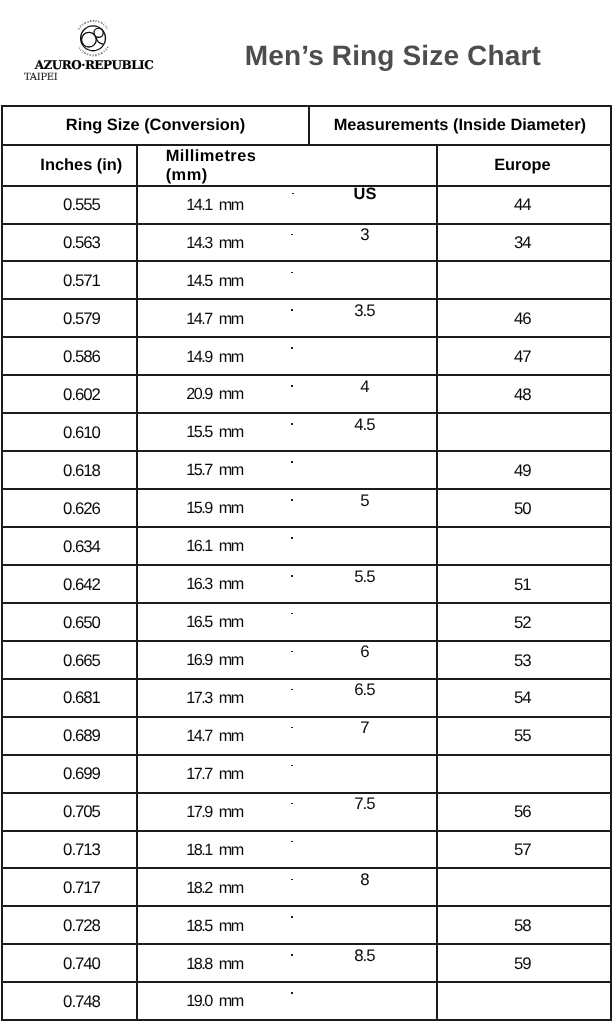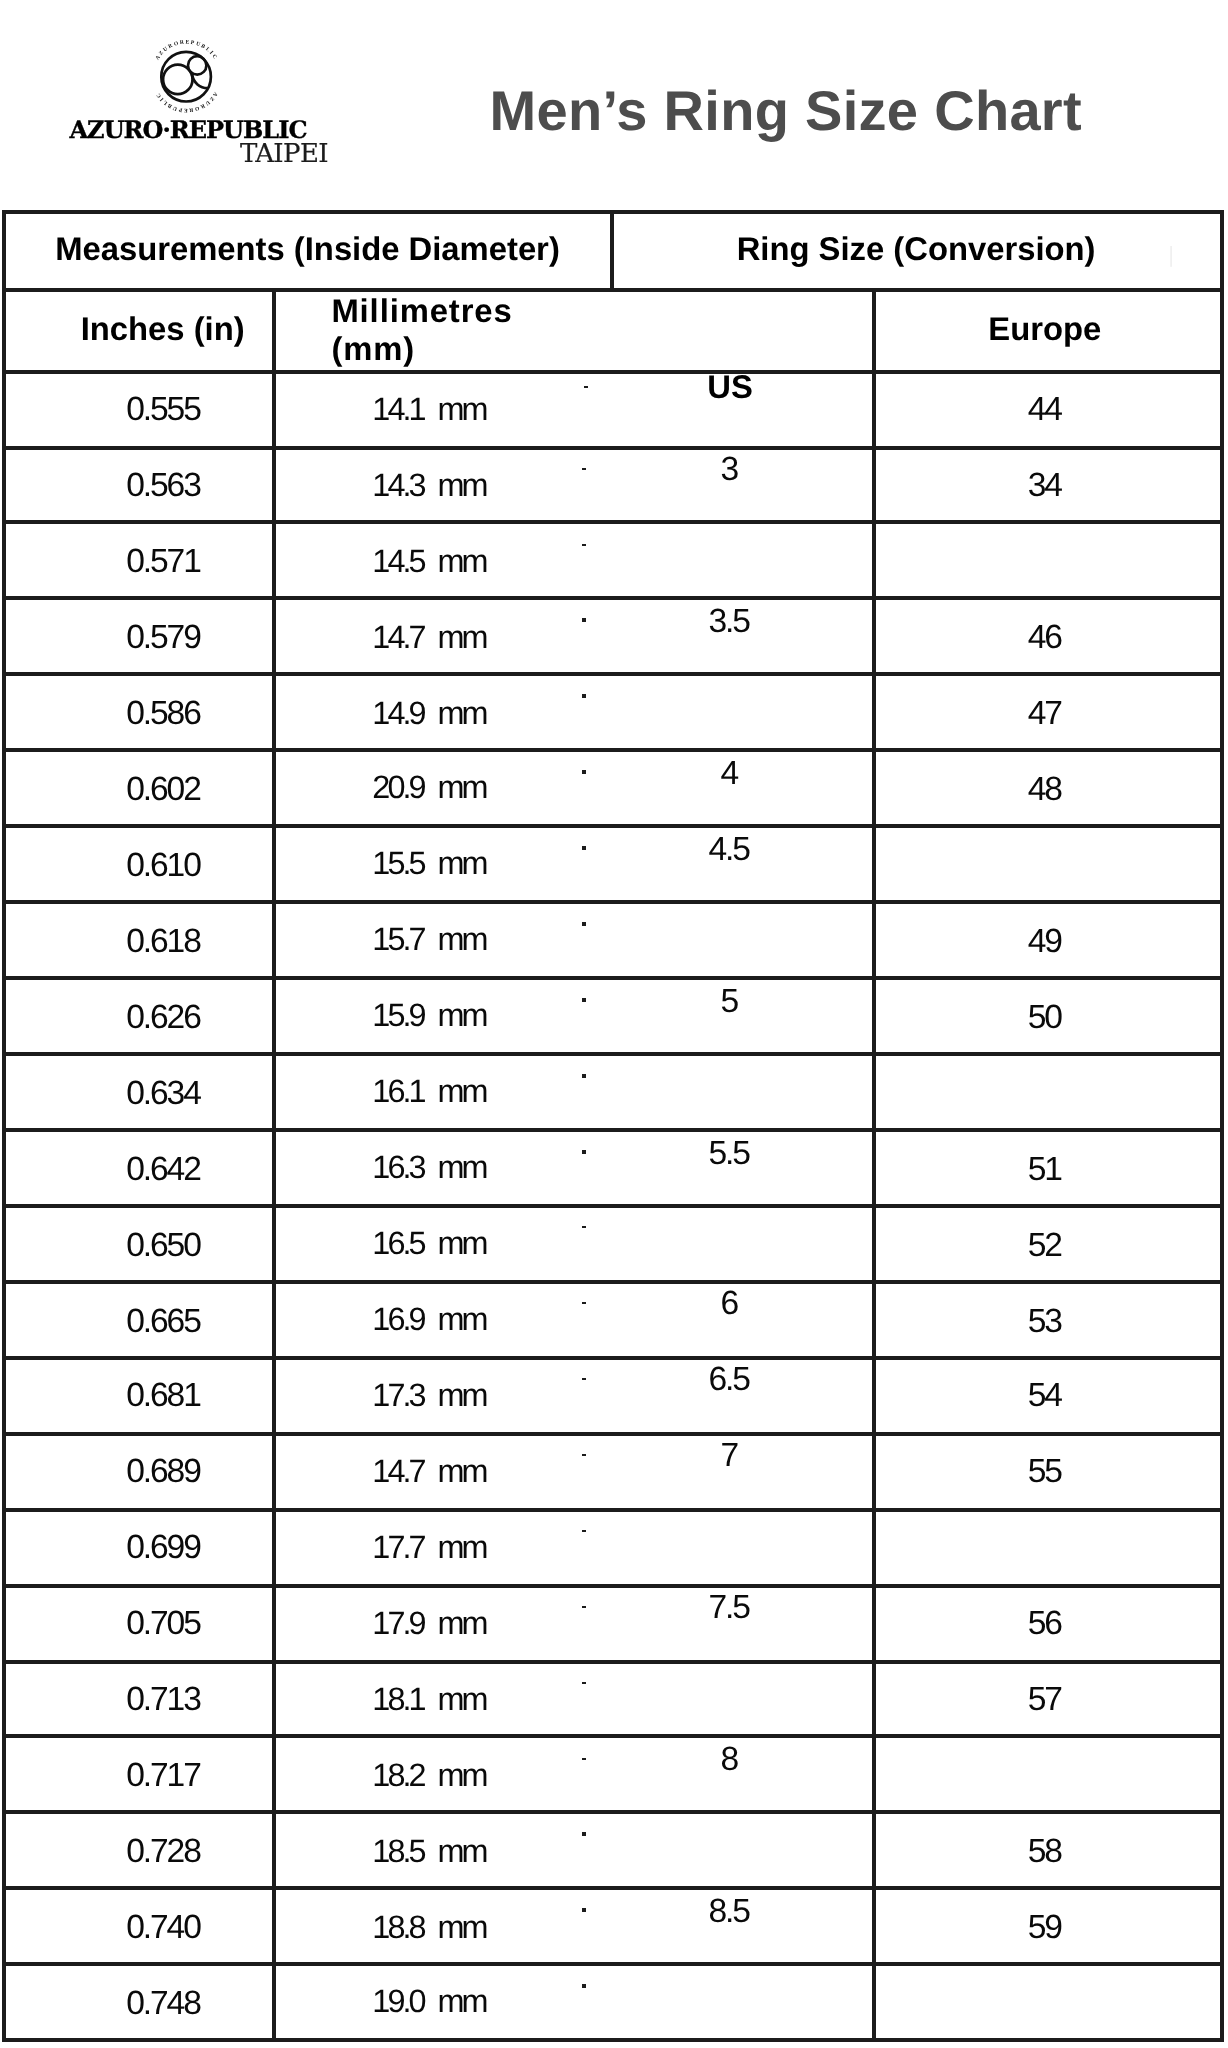--- a/index.html
+++ b/index.html
@@ -21,24 +21,24 @@
   .emblem-ring-text { font-family:"Liberation Serif", serif; font-size:2.75px; font-weight:bold; fill:#111; letter-spacing:0.78px; text-rendering:geometricPrecision; paint-order:stroke; }
   .brand {
     position:absolute; left:0; top:47.5px; width:140px; height:14px; line-height:14px;
     text-align:center;
     font-family:"DejaVu Serif", serif;
     font-weight:bold;
     font-size:12px; letter-spacing:-0.5px; color:#000000; white-space:nowrap; -webkit-text-stroke:0.18px #000;
   }
   .location {
     position:absolute; left:0; top:63px; width:140px; height:10px; line-height:10px;
-    text-align:right;
+    text-align:left;
     font-family:"DejaVu Serif", serif;
     font-weight:normal;
-    font-size:13px; letter-spacing:-0.3px; color:#1c1c1c; -webkit-text-stroke:0.1px #1c1c1c;
+    font-size:10px; letter-spacing:-0.3px; color:#1c1c1c; -webkit-text-stroke:0.1px #1c1c1c;
   }
   .title {
     position:absolute; left:244.8px; top:38.5px; height:34px; line-height:34px;
     font-family:"Liberation Sans", sans-serif;
     font-weight:bold; font-size:28px; letter-spacing:0.15px; color:#4d4d4d;
     text-align:left; white-space:nowrap;
   }
 
   
   .table {
@@ -111,22 +111,22 @@
       </div>
       <div class="brand">AZURO·REPUBLIC</div>
       <div class="location">TAIPEI</div>
     </div>
     <div class="title">Men’s Ring Size Chart</div>
   </div>
 
   <div class="faint-mark">|</div>
   <div class="table">
     <div class="trow grouprow">
+      <div class="gcell g2">Ring Size (Conversion)</div>
       <div class="gcell g1">Measurements (Inside Diameter)</div>
-      <div class="gcell g2">Ring Size (Conversion)</div>
     </div>
     <div class="trow headrow">
       <div class="cell c-in">Inches (in)</div>
       <div class="cell c-mm">Millimetres (mm)</div>
       <div class="cell c-us">US</div>
       <div class="cell c-eu">Europe</div>
     </div>
     <div class="trow">
       <div class="cell c-in">0.555</div>
       <div class="cell c-mm">14.1 mm</div>

